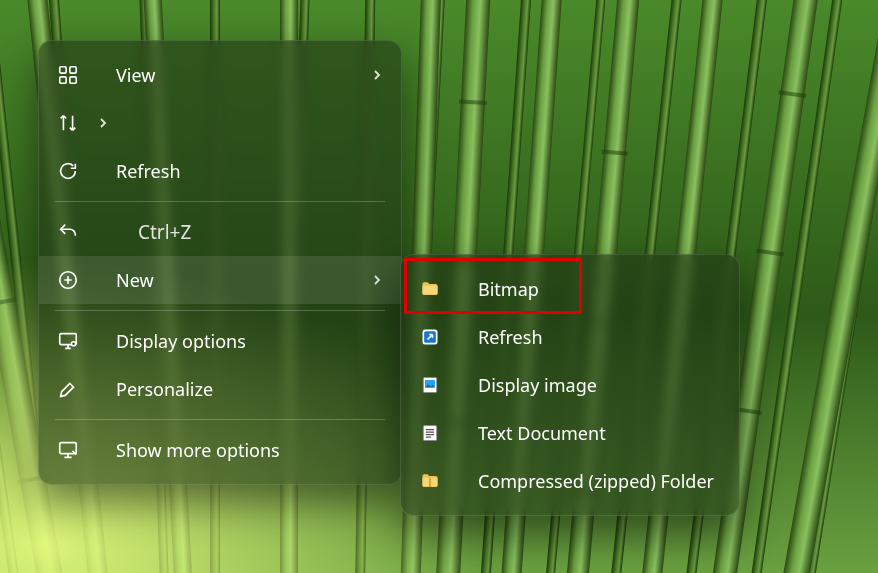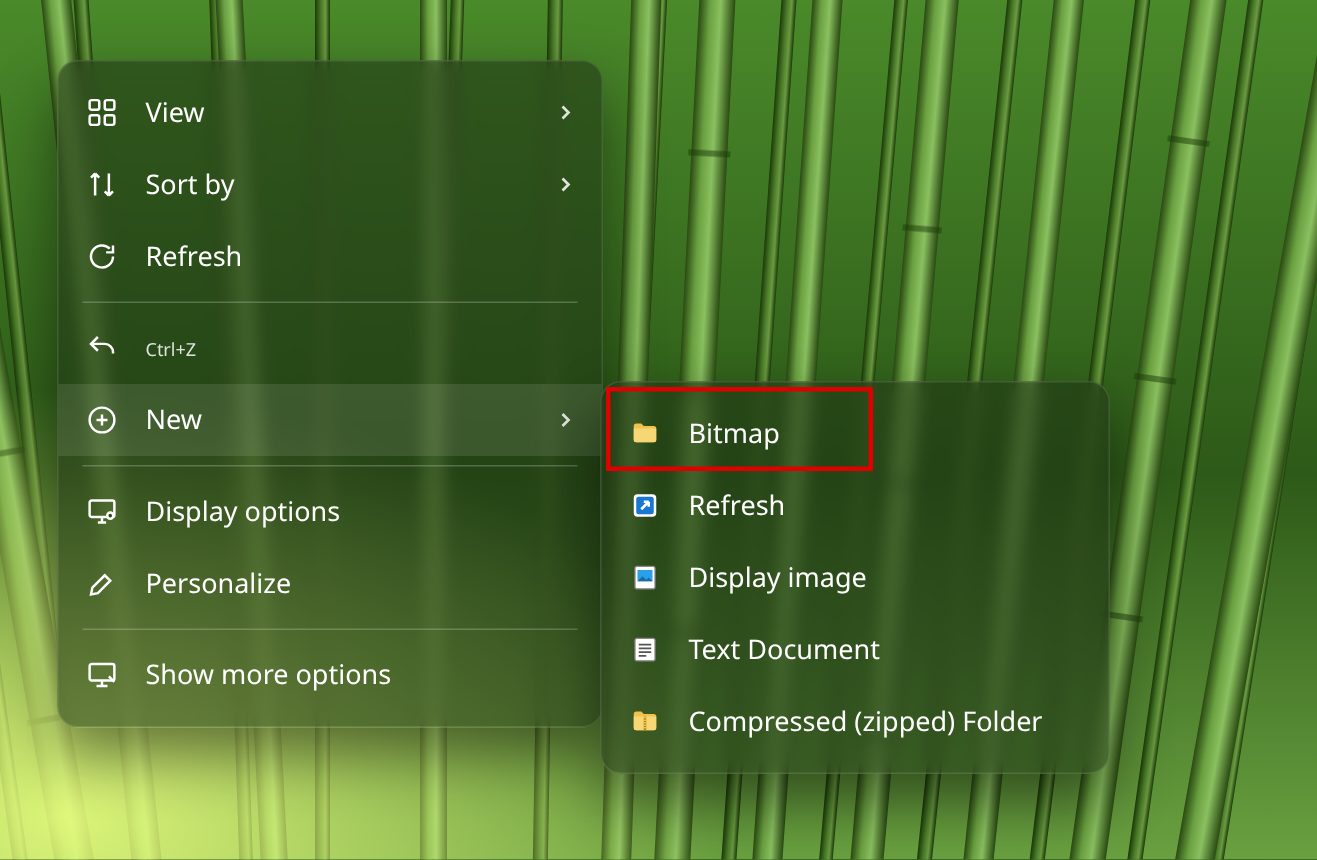--- a/index.html
+++ b/index.html
@@ -43,22 +43,22 @@
 
   .icon {
     width: 22px;
     height: 22px;
     display: flex;
     align-items: center;
     justify-content: center;
     flex: 0 0 22px;
     color: #fff;
   }
-  .label { flex: 1; }
-  .shortcut { color: rgba(255,255,255,0.85); font-size: 12px; margin-right:4px; }
+  .label { flex: 1; margin-left: 19px; }
+  .shortcut { color: rgba(255,255,255,0.85); font-size: 19px; margin-right:4px;margin-left:41px; }
   .chev { width: 12px; height: 12px; display:flex; align-items:center; justify-content:center; color:rgba(255,255,255,0.85); }
 
   .sep {
     height: 1px;
     background: rgba(255,255,255,0.22);
     margin: 6px 16px;
   }
 
   #menu1 { left: 38px; top: 40px; width: 362px; }
   #menu2 { left: 400px; top: 254px; width: 338px; }
@@ -180,21 +180,20 @@
         </svg>
     </span>
   </div>
 
   <div class="item">
     <span class="icon">
       <svg viewBox="0 0 24 24" fill="none" stroke="currentColor" stroke-width="1.8">
         <path d="M7 4v16M7 4l-3 3M7 4l3 3M17 20V4M17 20l-3-3M17 20l3-3"></path>
       </svg>
     </span>
-    <span class="label">Sort by</span>
     <span class="chev">
       <svg viewBox="0 0 12 12" fill="none" stroke="currentColor" stroke-width="1.8">
           <path d="M4 2l4 4-4 4"></path>
         </svg>
     </span>
   </div>
 
   <div class="item">
     <span class="icon">
       <svg viewBox="0 0 24 24" fill="none" stroke="currentColor" stroke-width="1.8">

